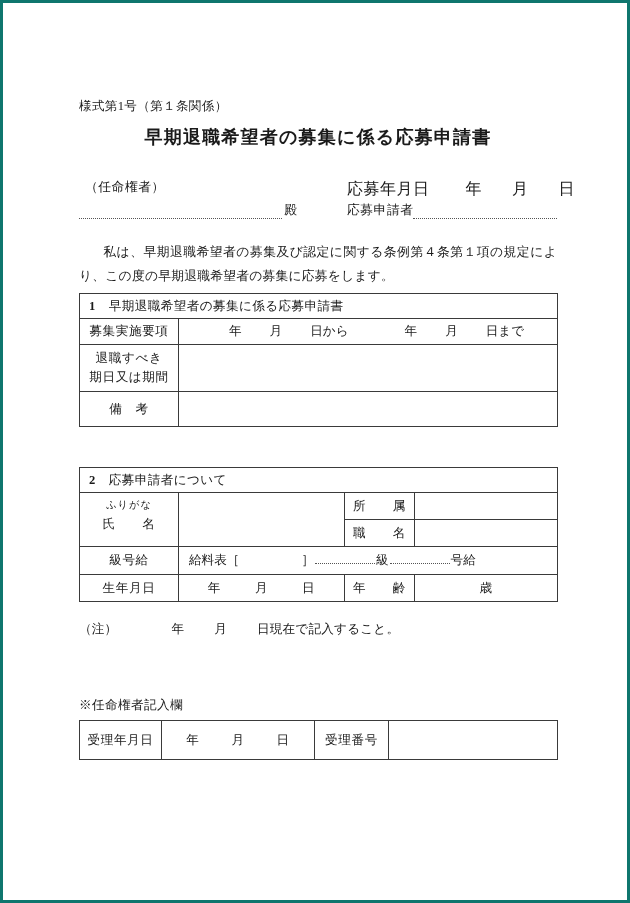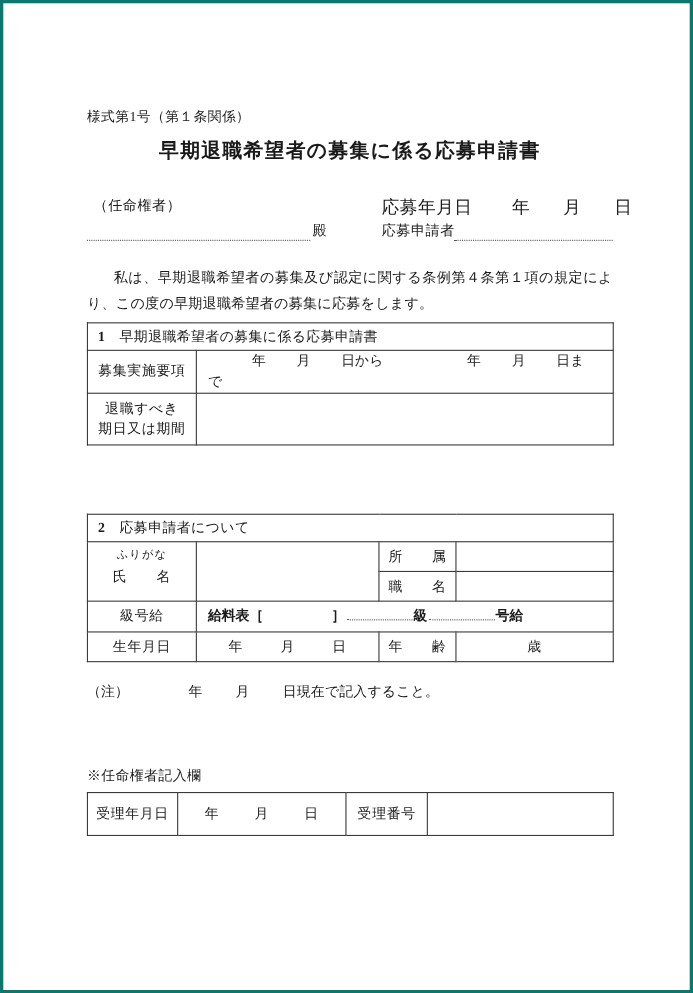--- a/index.html
+++ b/index.html
@@ -145,41 +145,41 @@
     text-align: center;
     letter-spacing: 0.6px;
   }
   .val-cell { padding-left: 10px !important; }
 
   #tbl1 { position: absolute; left: 0; top: 290px; }
   #tbl1 .r-period { height: 26px; }
   #tbl1 .r-date   { height: 47px; }
   #tbl1 .r-note   { height: 35px; }
   .period-txt span { margin-right: 28px; }
-  .period-txt .gap { margin-right: 76px; }
+  .period-txt .gap { margin-right: 56px; }
   .two-line { line-height: 1.55; }
 
   .note {
     position: absolute;
     left: 0;
     width: 478px;
     font-size: 12.6px;
     line-height: 1.75;
     letter-spacing: 0.2px;
   }
   #note1 { top: 430px; }
   #note1 .l2 { padding-left: 2.6em; }
 
   #tbl2 { position: absolute; left: 0; top: 464px; padding-left: 23px; }
   #tbl2 .r-sec  { height: 24px; }
   #tbl2 .r-name { height: 27px; }
   #tbl2 .r-kyu  { height: 28px; }
   #tbl2 .r-dob  { height: 27px; }
   .furi { font-size: 10.2px; letter-spacing: 1px; }
-  .kyu-line { white-space: nowrap; font-weight: bold; }
+  .kyu-line { white-space: nowrap; }
   .dotfill {
     display: inline-block;
     width: 60px;
     border-bottom: 1px dotted #555;
     height: 11px;
     margin: 0 1px;
   }
   .kyu-line .sp1 { display: inline-block; width: 62px; }
   .dob-txt span { margin-right: 34px; }
   .dob-txt span:last-child { margin-right: 0; }
@@ -246,20 +246,24 @@
             <span style="margin-left:40px">年</span><span>月</span><span class="gap">日から</span><span>年</span><span>月</span><span>日まで</span>
           </td>
         </tr>
         <tr class="r-date">
           <td class="lbl-cell two-line">
             <div>退職すべき</div>
             <div>期日又は期間</div>
           </td>
           <td class="val-cell"></td>
         </tr>
+        <tr class="r-note">
+          <td class="lbl-cell">備　考</td>
+          <td class="val-cell"></td>
+        </tr>
       </tbody>
     </table>
 
     <div class="note" id="note1">
     </div>
 
     <table class="frm" id="tbl2">
       <colgroup>
           <col style="width:99px">
           <col style="width:166px">

